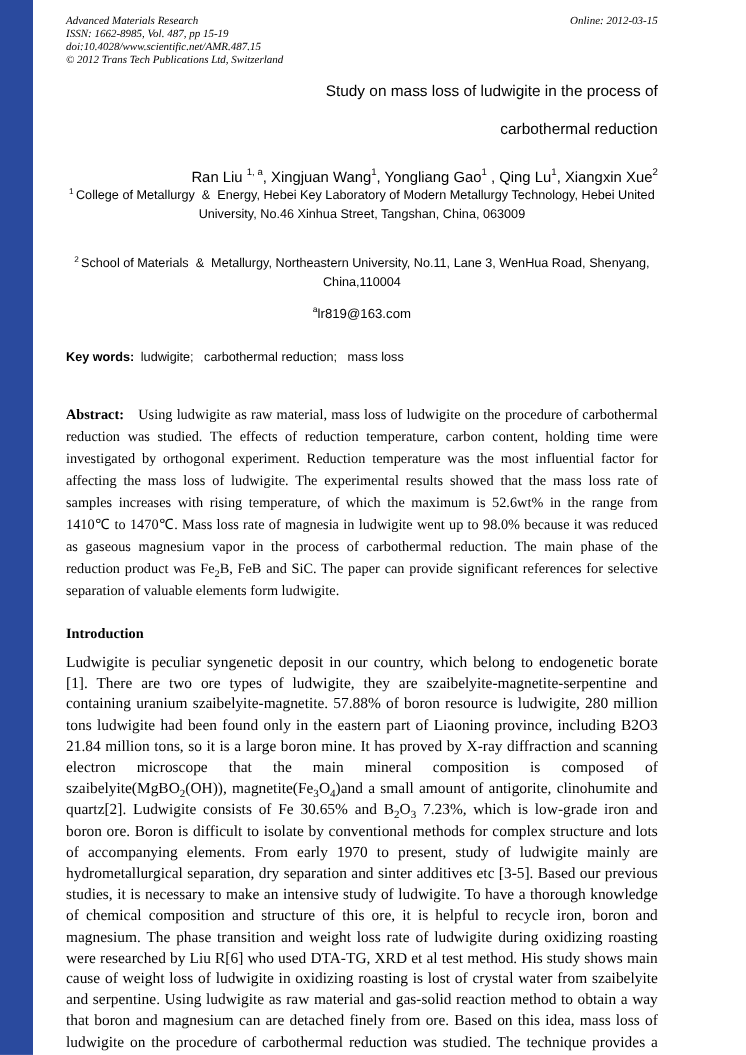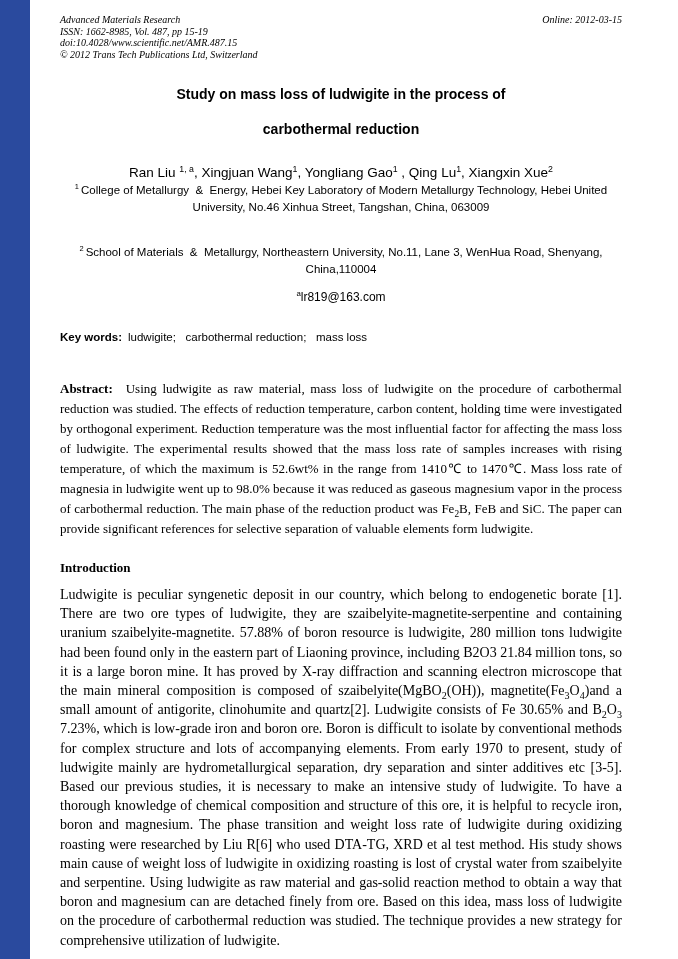--- a/index.html
+++ b/index.html
@@ -13,31 +13,31 @@
   }
   .edge-bar {
     position: absolute; left: 0; top: 0;
     width: 30px; height: 100%;
     background: #2a4a9e;
   }
   .page {
     position: absolute; left: 30px; top: 0;
     width: 648px; height: 100%;
     background: #ffffff;
-    padding: 14px 56px 0 30px;
+    padding: 14px 80px 0 30px;
   }
   
   .jheader { font-style: italic; font-size: 10px; line-height: 11.5px; font-family: "Liberation Serif", serif; }
   .jheader-row { display: flex; justify-content: space-between; }
   
-  .paper-title { margin-top: 24px; text-align: center; font-family: "Liberation Sans", sans-serif; font-size: 14px; font-weight: bold; line-height: 20px; }
+  .paper-title { margin-top: 12px; text-align: right; font-family: "Liberation Sans", sans-serif; font-size: 14px; font-weight: normal; line-height: 20px; }
   .title-line { display: block; }
   .title-line + .title-line { margin-top: 15px; }
   
-  .authors { margin-top: 24px; text-align: center; font-family: "Liberation Sans", sans-serif; font-size: 13.5px; line-height: 19px; }
+  .authors { margin-top: 24px; text-align: right; font-family: "Liberation Sans", sans-serif; font-size: 13.5px; line-height: 19px; }
   .affil { text-align: center; font-family: "Liberation Sans", sans-serif; font-size: 11.5px; line-height: 17px; white-space: pre-wrap; }
   .affil + .affil { margin-top: 28px; }
   .email { margin-top: 11px; text-align: center; font-family: "Liberation Sans", sans-serif; font-size: 12px; line-height: 16px; }
   
   .keywords { margin-top: 24px; font-family: "Liberation Sans", sans-serif; font-size: 11.5px; line-height: 16px; }
   .keywords b { margin-right: 6px; }
   .kw-text { white-space: pre-wrap; }
   
   .abstract { margin-top: 34px; font-size: 13px; line-height: 20px; text-align: justify; font-family: "Liberation Serif", serif; }
   .abstract b { margin-right: 13px; }

